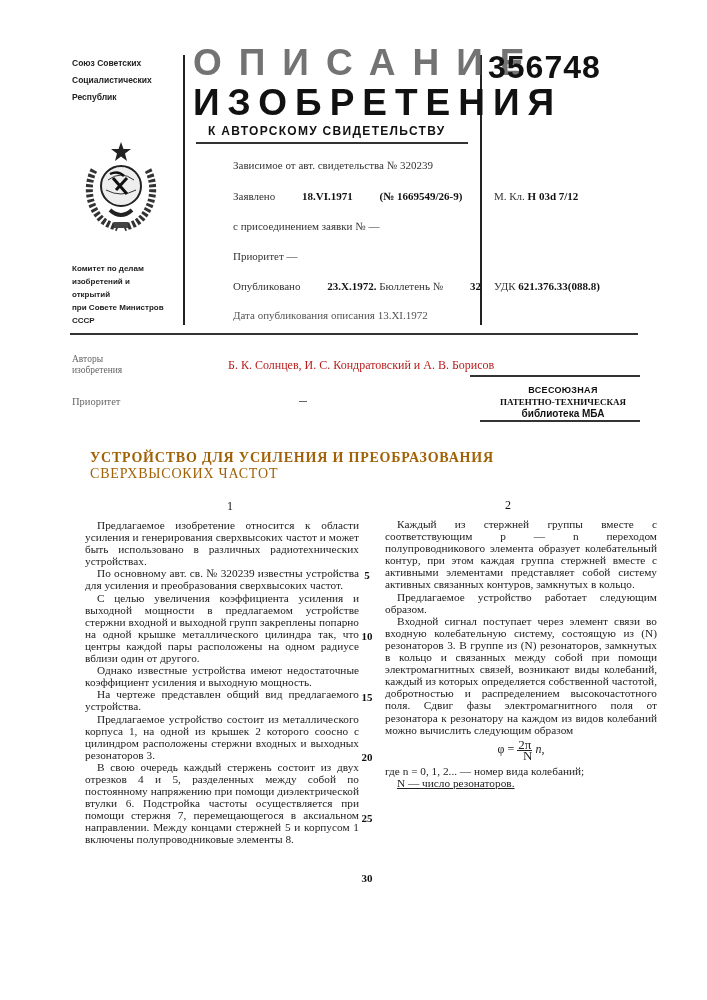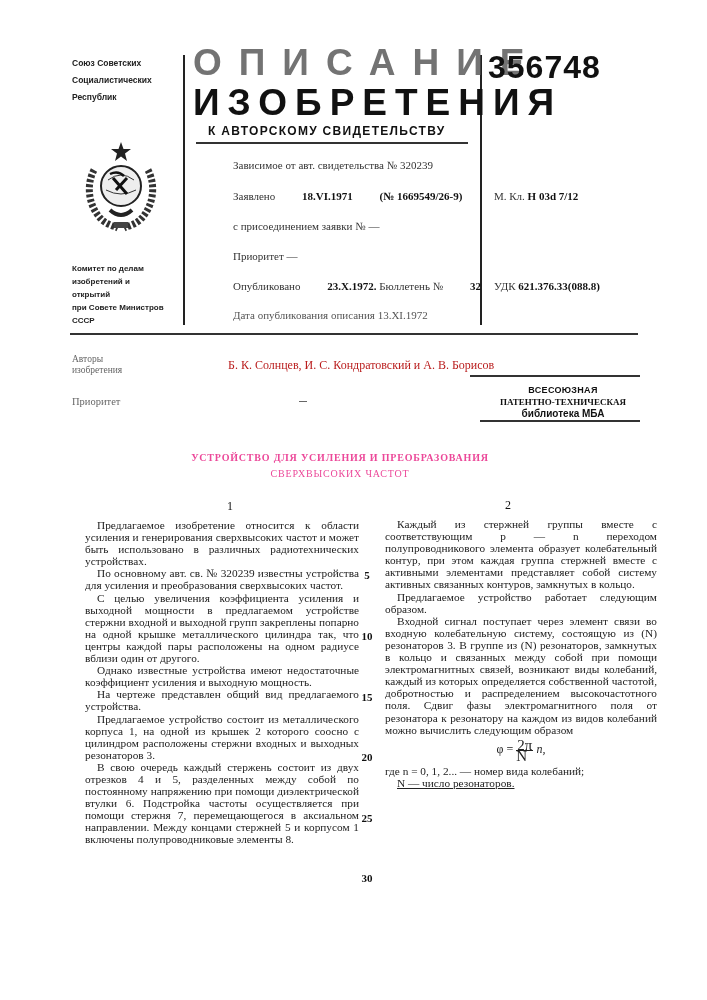--- a/index.html
+++ b/index.html
@@ -44,35 +44,35 @@
   .authors-underline { left: 470px; top: 375px; width: 170px; height: 2px; background: #333; }
   .dash-app { left: 299px; top: 401px; width: 8px; height: 1px; background: #666; }
 
   .stamp { left: 478px; width: 170px; text-align: center; font-family: "Liberation Sans", sans-serif;
            font-weight: bold; color: #111; }
   .stamp1 { top: 385px; font-size: 9px; letter-spacing: 0.3px; }
   .stamp2 { top: 397px; font-size: 9px; font-family: "Liberation Serif", serif; }
   .stamp3 { top: 408px; font-size: 10px; }
   .stamp-line { left: 480px; top: 420px; width: 160px; height: 1.5px; background: #333; }
 
-  .doc-title { left: 90px; width: 500px; text-align: center; font-weight: bold; font-size: 10px;
-               letter-spacing: 0.8px; color: #ec4899; line-height: 15px; }
+  .doc-title { left: 90px; width: 500px; font-weight: bold; font-size: 14px;
+               letter-spacing: 0.8px; color: #a16207; line-height: 15px; }
   .dt1 { top: 450px; }
   .dt2 { top: 466px; font-weight: normal; }
 
   .colnum { font-size: 12px; color: #111; }
   .cn1 { left: 227px; top: 499px; }
   .cn2 { left: 505px; top: 498px; }
 
   .col { font-size: 11.3px; line-height: 12.1px; color: #222; text-align: justify; }
   .col p { margin: 0; text-indent: 12px; }
   .col1 { left: 85px; top: 519px; width: 274px; }
   .col2 { left: 385px; top: 518px; width: 272px; }
   .formula { text-align: center; margin: 4px 0 4px 0; font-size: 12px; }
-  .formula .frac { display: inline-block; vertical-align: middle; text-align: left; font-size: 15px; line-height: 10px; }
+  .formula .frac { display: inline-block; vertical-align: middle; text-align: right; font-size: 13px; line-height: 10px; }
   .formula .frac span { display: block; }
   .formula .frac .num { border-bottom: 1px solid #222; padding: 0 1px; }
   .col2 .defs p { text-indent: 0; }
   .col2 .defs p.d2 { padding-left: 12px; text-decoration: underline; }
 
   .lnum { font-weight: bold; font-size: 11px; color: #111; left: 357px; width: 20px; text-align: center; }
 </style>
 </head>
 <body>
 

